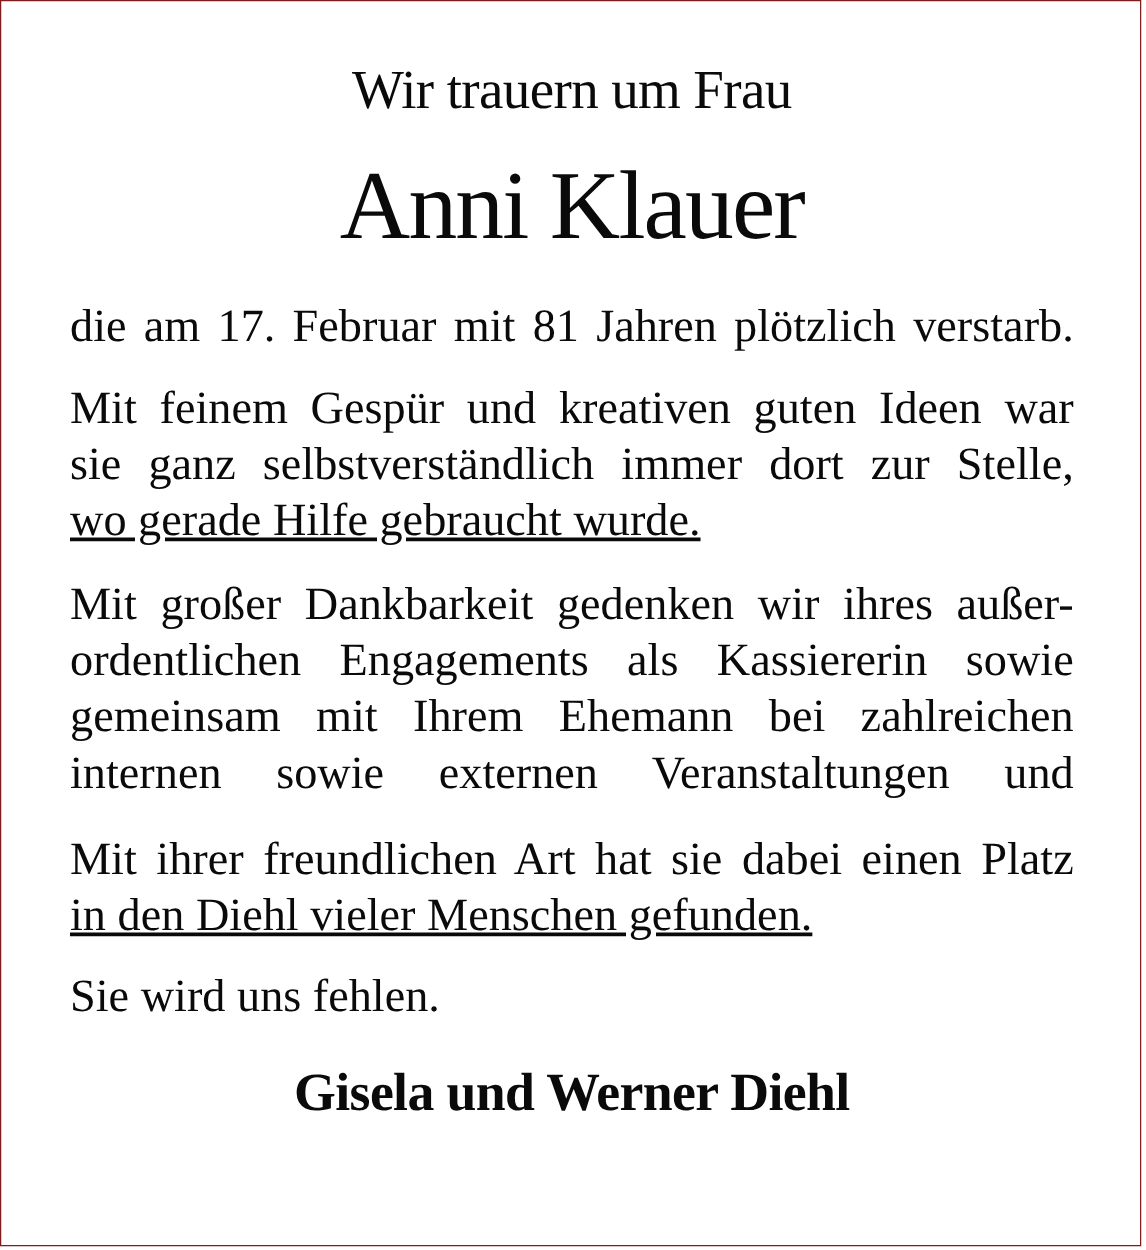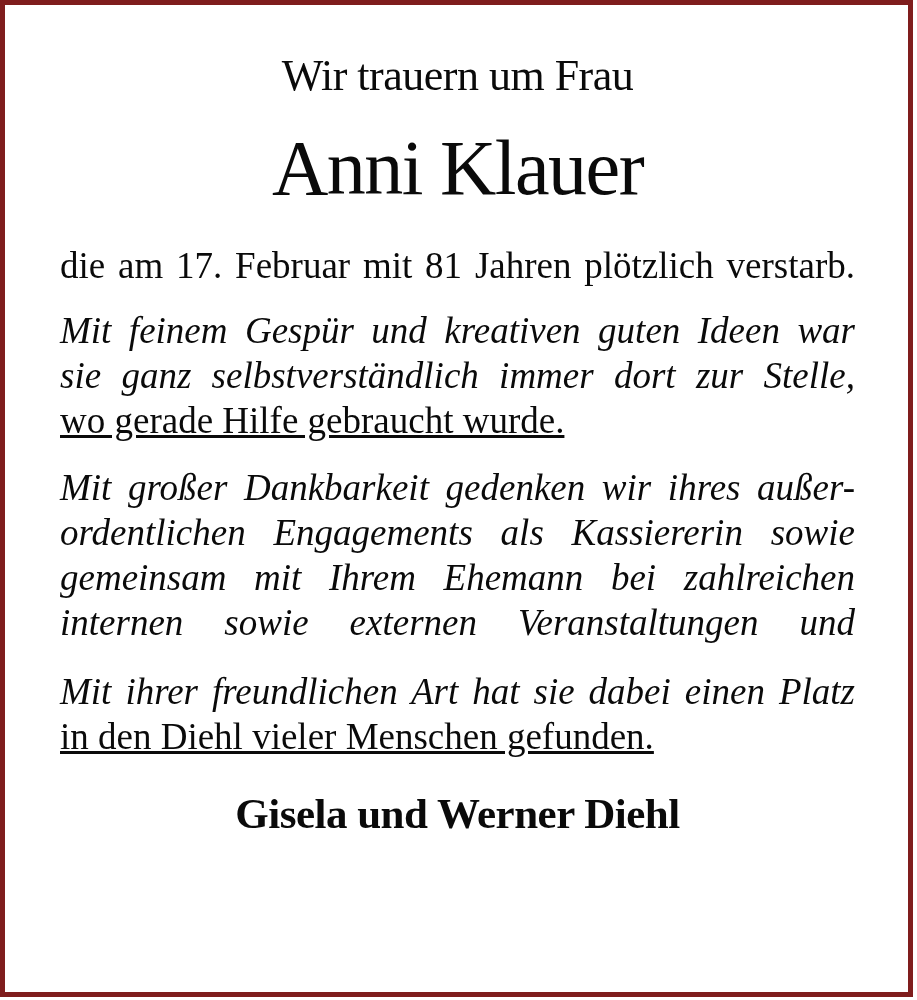--- a/index.html
+++ b/index.html
@@ -14,21 +14,21 @@
     background: #ffffff;
     overflow: hidden;
   }
   .frame {
     position: absolute;
     top: 0;
     left: 0;
     width: 913px;
     height: 997px;
     box-sizing: border-box;
-    border: 5px solid #7f1d1d;
+    border: 1px solid #7f1d1d;
     background: #ffffff;
   }
   .content {
     box-sizing: border-box;
     width: 100%;
     height: 100%;
     padding: 0 53px 0 55px;
     font-family: "Liberation Serif", "DejaVu Serif", serif;
     color: #0a0a0a;
   }
@@ -57,21 +57,20 @@
   .para {
     font-size: 37px;
     line-height: 45px;
     margin-top: 20px;
   }
   .para.p2 { margin-top: 22px; }
   .para.p3 { margin-top: 24px; }
   .jline {
     text-align: justify;
     text-align-last: justify;
-    font-style: italic;
   }
   .jlast {
     text-align: left;
     text-align-last: left;
     text-decoration: underline;
   }
   .farewell {
     font-size: 37px;
     line-height: 45px;
     margin-top: 20px;
@@ -110,18 +109,19 @@
         <div class="jline">ordentlichen Engagements als Kassiererin sowie</div>
         <div class="jline">gemeinsam mit Ihrem Ehemann bei zahlreichen</div>
         <div class="jline">internen sowie externen Veranstaltungen und</div>
       </div>
 
       <div class="para p3">
         <div class="jline">Mit ihrer freundlichen Art hat sie dabei einen Platz</div>
         <div class="jlast">in den Diehl vieler Menschen gefunden.</div>
       </div>
 
+      <div class="farewell">Sie wird uns fehlen.</div>
 
       <div class="signature">Gisela und Werner Diehl</div>
 
     </div>
   </div>
 </div>
 
 </body></html>

